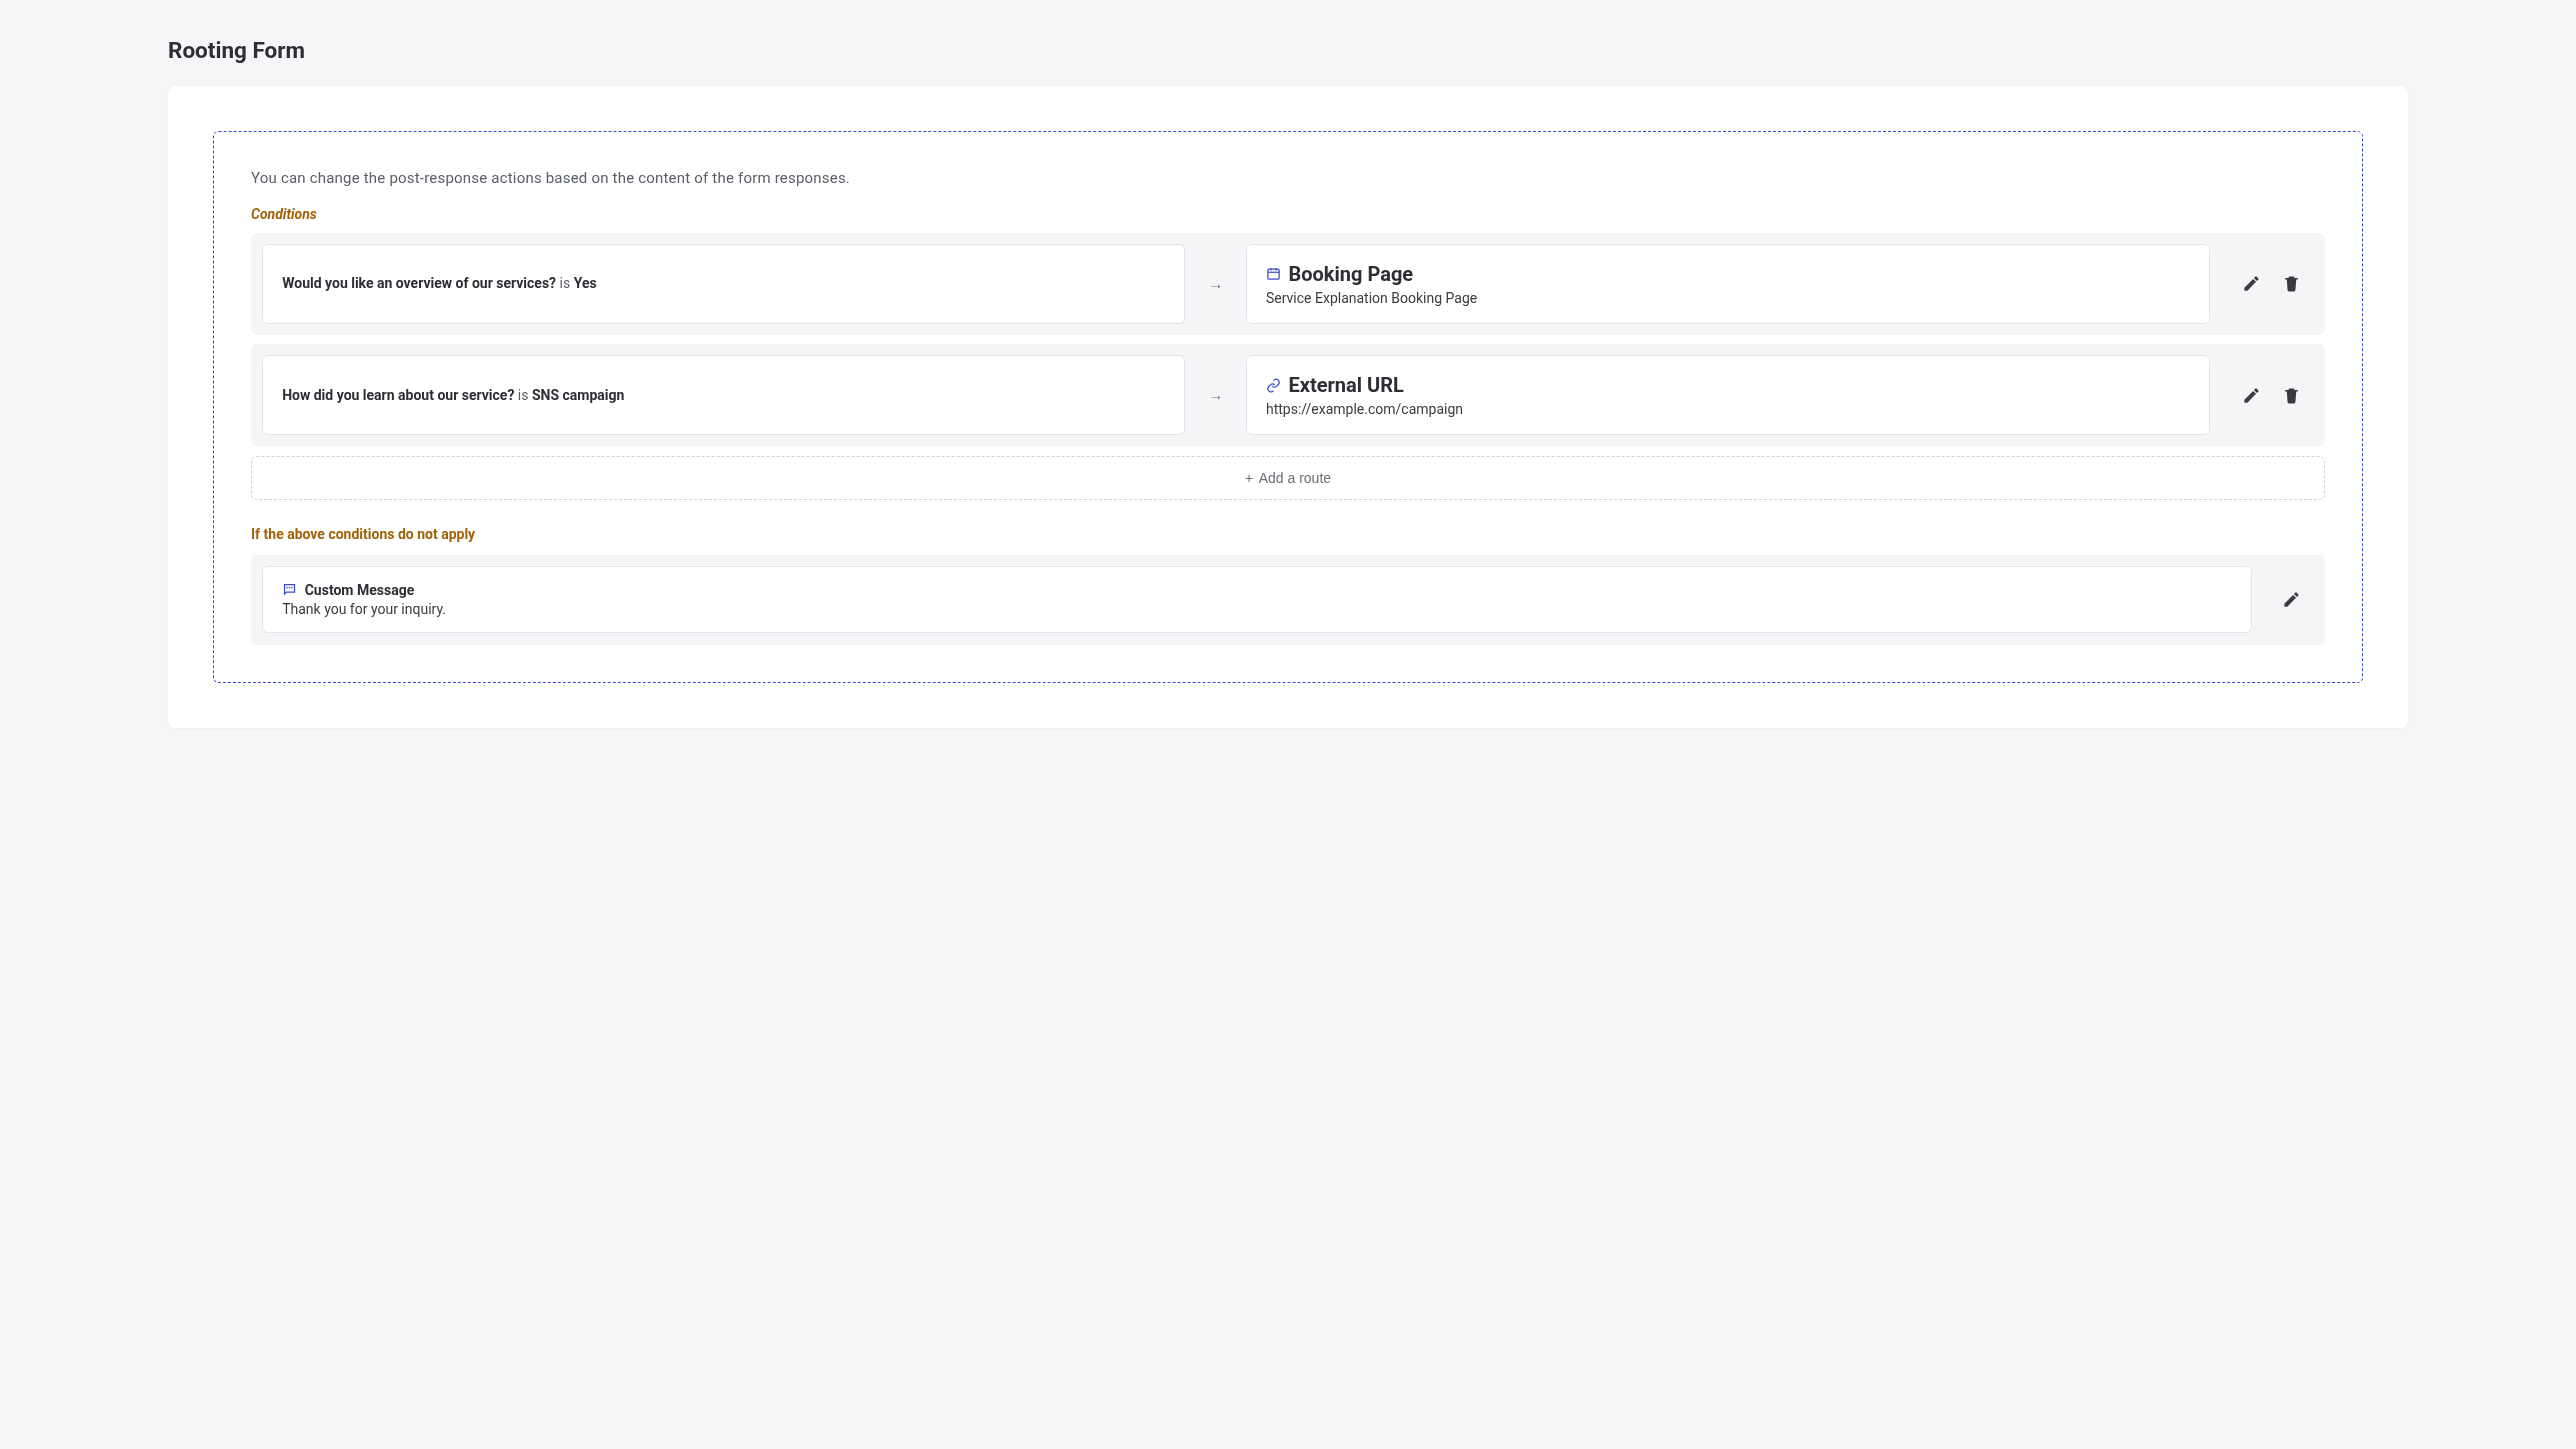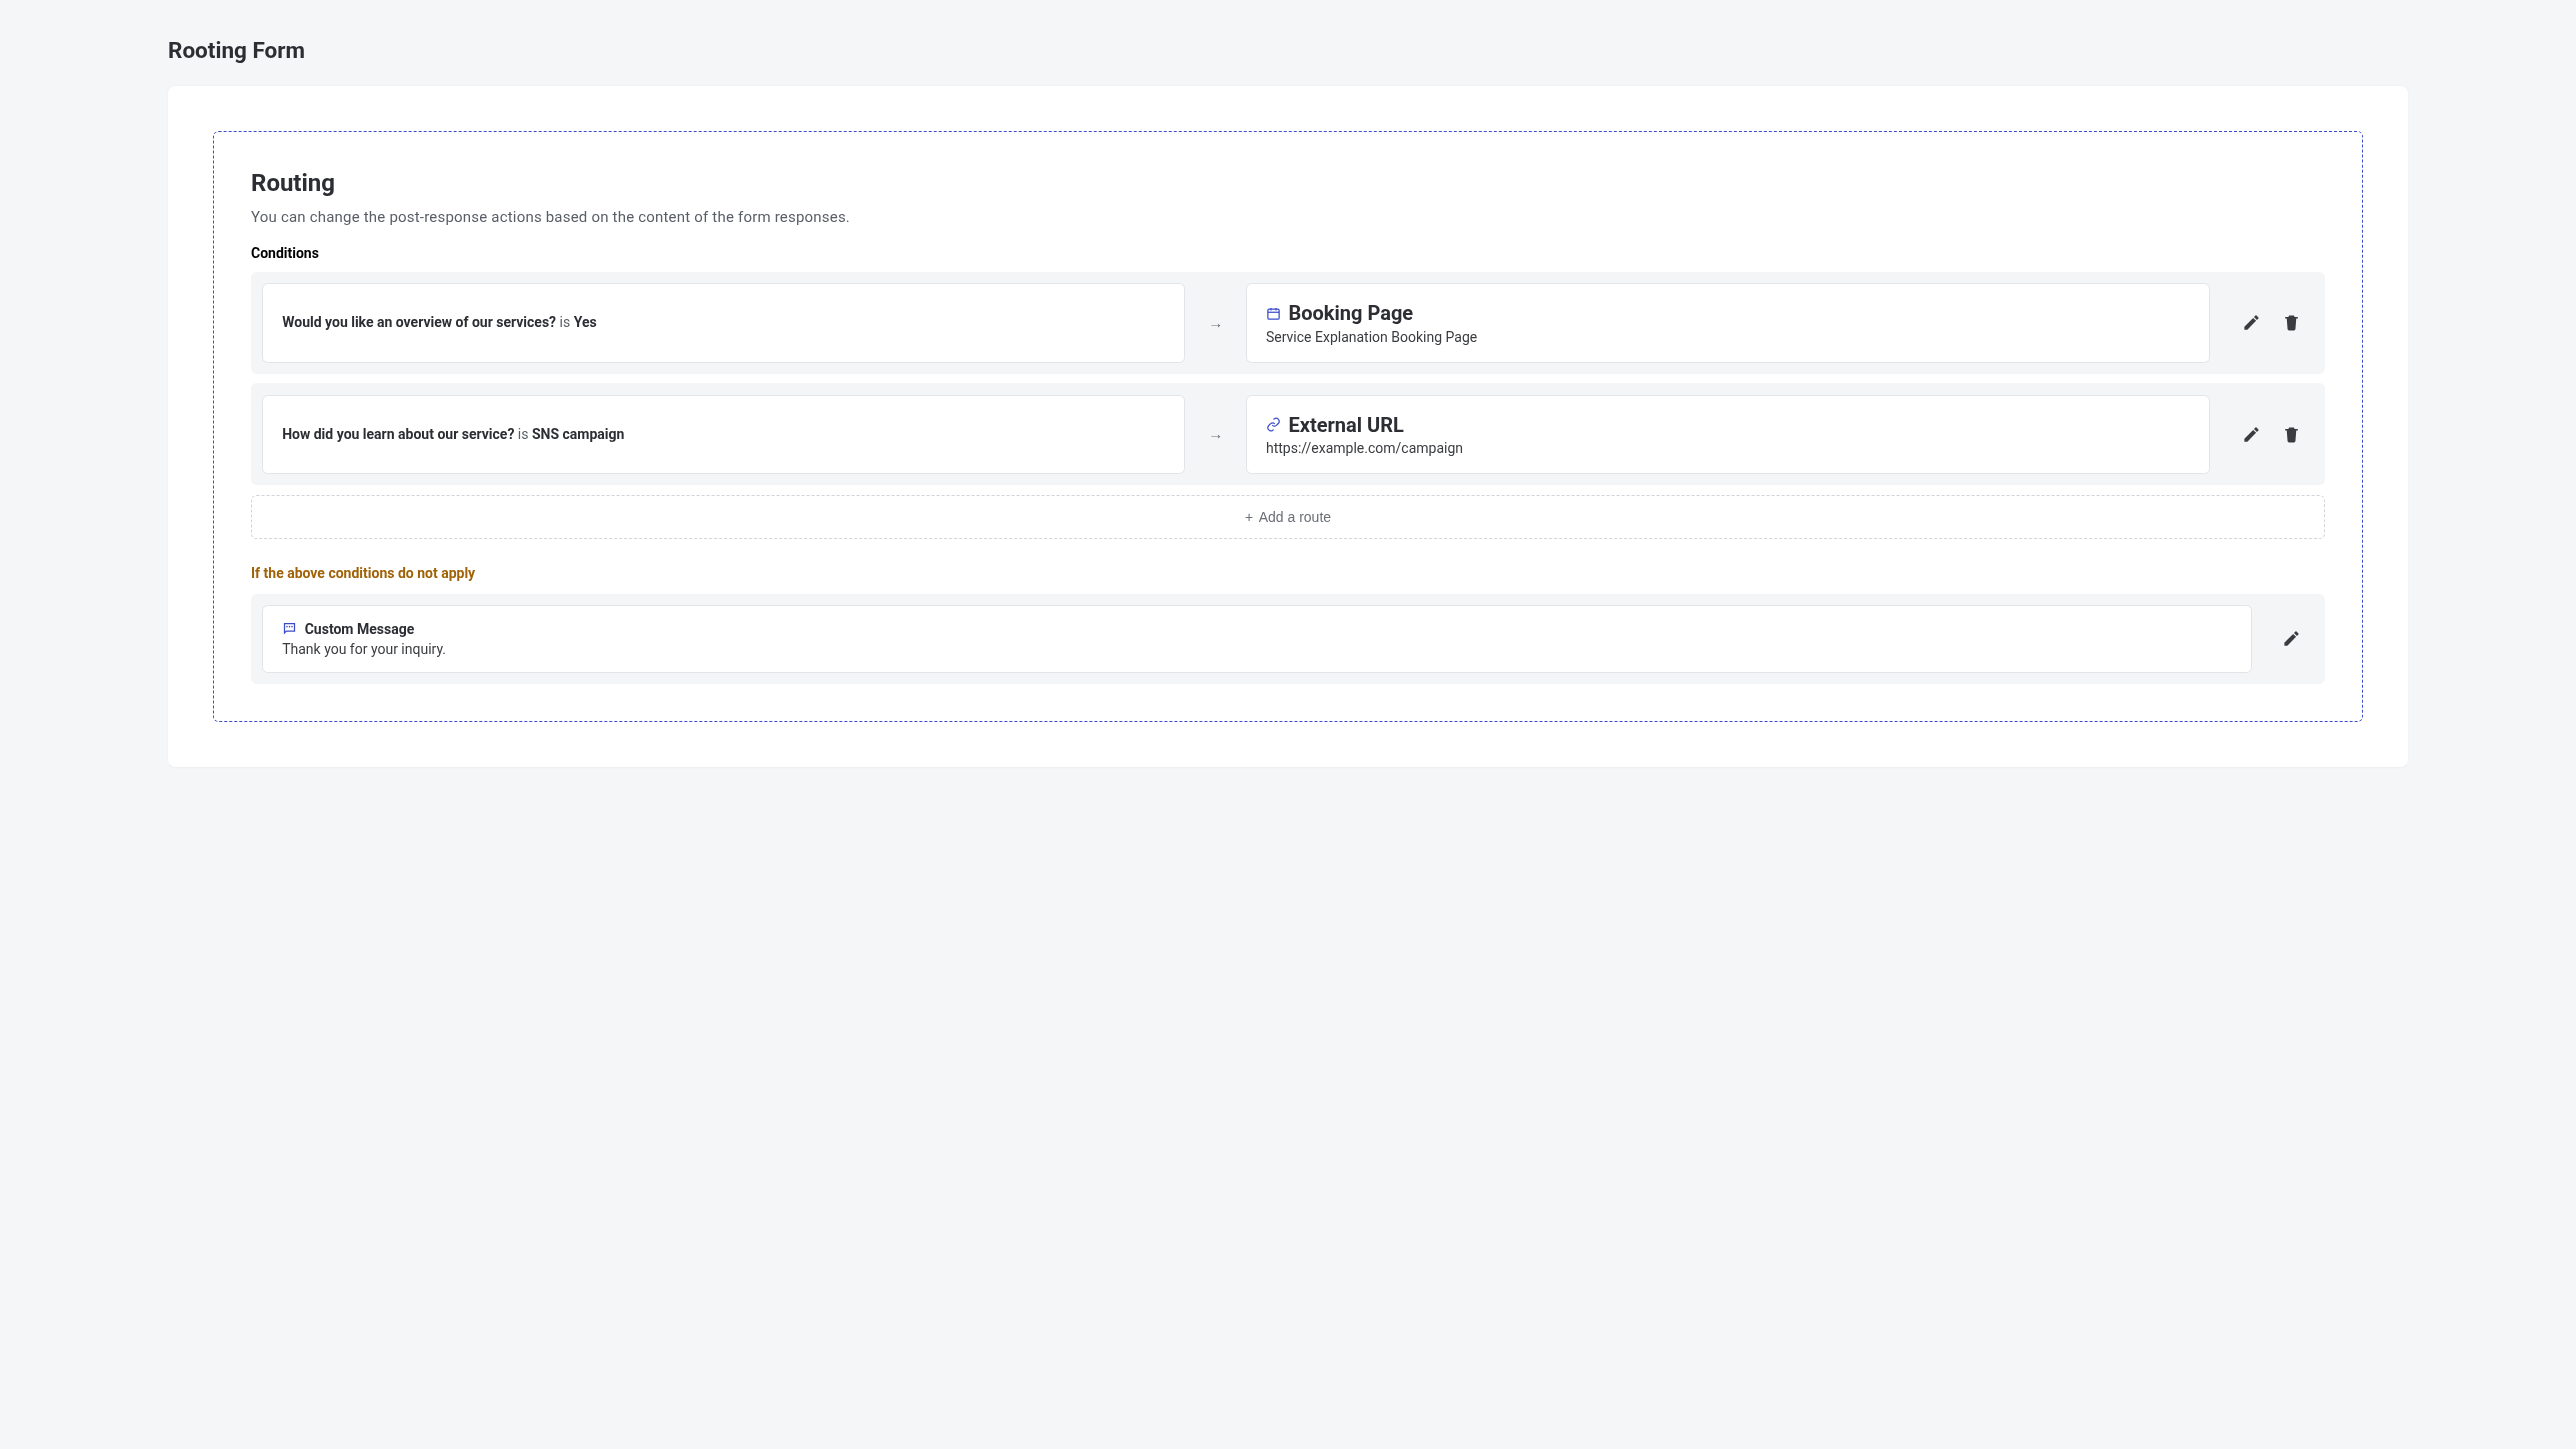--- a/index.html
+++ b/index.html
@@ -35,21 +35,22 @@
     .section-desc {
       color: #5a5e66;
       font-size: 15px;
       margin-bottom: 19px;
       letter-spacing: 0.2px;
     }
     .label {
       font-weight: 700;
       font-size: 14px;
       margin-bottom: 11.2px;
-      color: #000000;
+      color: #a16207;
+      font-style: italic;
     }
     .route-row {
       background: #f4f5f7;
       border-radius: 5.6px;
       padding: 11.2px;
       display: flex;
       align-items: stretch;
       gap: 19px;
       margin-bottom: 9.4px;
     }
@@ -152,21 +153,20 @@
     .fallback-sub { font-size: 14px; color: #3a3c40; }
     .icon-calendar, .icon-link, .icon-msg { width: 15px; height: 15px; flex-shrink: 0; }
   </style>
 </head>
 <body>
 
 <h1 class="page-title">Rooting Form</h1>
 
 <div class="card">
   <div class="routing-box">
-    <h2 class="section-title">Routing</h2>
     <p class="section-desc">You can change the post-response actions based on the content of the form responses.</p>
     <div class="label">Conditions</div>
 
     <div class="route-row">
       <div class="cond-box">
         <div class="cond-text">
           <span class="strong">Would you like an overview of our services?</span> 
           <span>is</span> 
           <span class="strong">Yes</span>
         </div>

